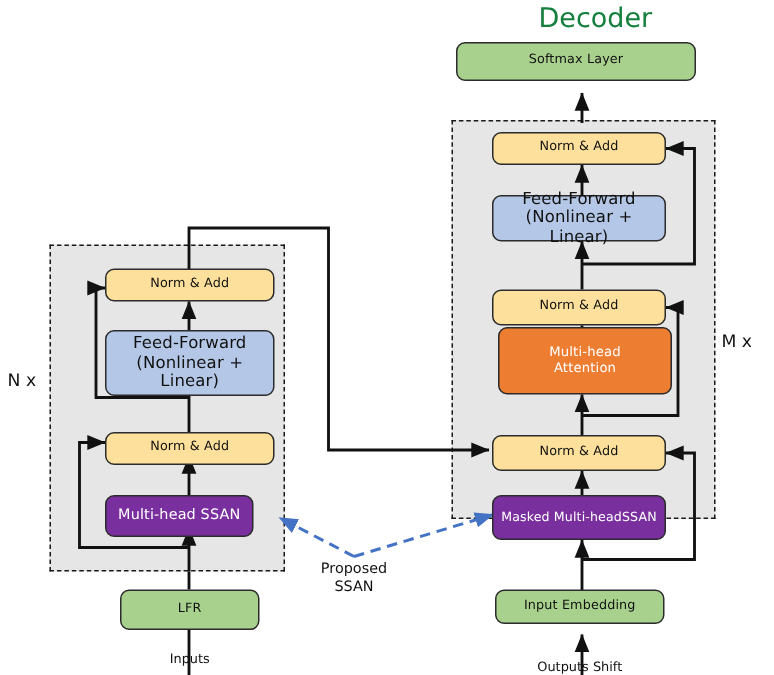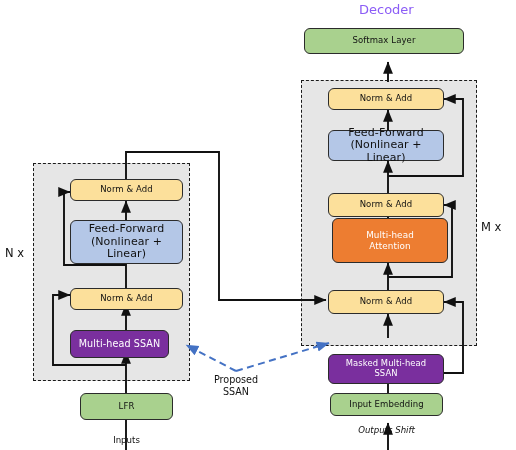--- a/index.html
+++ b/index.html
@@ -45,22 +45,22 @@
     padding: 0 3px;
   }
   .node.yellow { background: #fce09b; }
   .node.blue   { background: #b4c7e7; }
   .node.green  { background: #a9d18e; }
   .node.purple { background: #7a2f9e; color: #ffffff; }
   .node.orange { background: #ed7d31; color: #ffffff; }
   .node.two-line { font-size: 11px; }
   .section-title {
     position: absolute;
-    font-size: 13px;
-    color: #8b5cf6;
+    font-size: 18px;
+    color: #15803d;
     white-space: nowrap;
   }
   .caption {
     position: absolute;
     font-size: 8.6px;
     color: #111111;
     white-space: nowrap;
     text-align: center;
   }
   .mult-label {
@@ -164,27 +164,27 @@
 
   <div class="node yellow" style="left:328px; top:193px; width:116px; height:24px;">Norm &amp; Add</div>
 
   <div class="node orange two-line" style="left:332px; top:218px; width:116px; height:45px; flex-direction:column; font-size:8.8px;">
     <span>Multi-head</span>
     <span>Attention</span>
   </div>
 
   <div class="node yellow" style="left:328px; top:290px; width:116px; height:24px;">Norm &amp; Add</div>
 
-  <div class="node purple two-line" style="left:328px; top:330px; width:116px; height:30px; flex-direction:column; font-size:8.4px;margin-top:24px;">
+  <div class="node purple two-line" style="left:328px; top:330px; width:116px; height:30px; flex-direction:row; font-size:8.4px;">
     <span>Masked Multi-head</span>
     <span>SSAN</span>
   </div>
 
   <div class="node green" style="left:330px; top:393px; width:113px; height:23px;">Input Embedding</div>
 
-  <div class="caption" style="left:330px; top:425px; width:113px;font-style:italic;">Outputs Shift</div>
+  <div class="caption" style="left:330px; top:440px; width:113px;">Outputs Shift</div>
 
   <div class="annot" style="left:200px; top:374px; width:72px;">
     <div>Proposed</div>
     <div>SSAN</div>
   </div>
 
 </div>
 
 </body></html>

